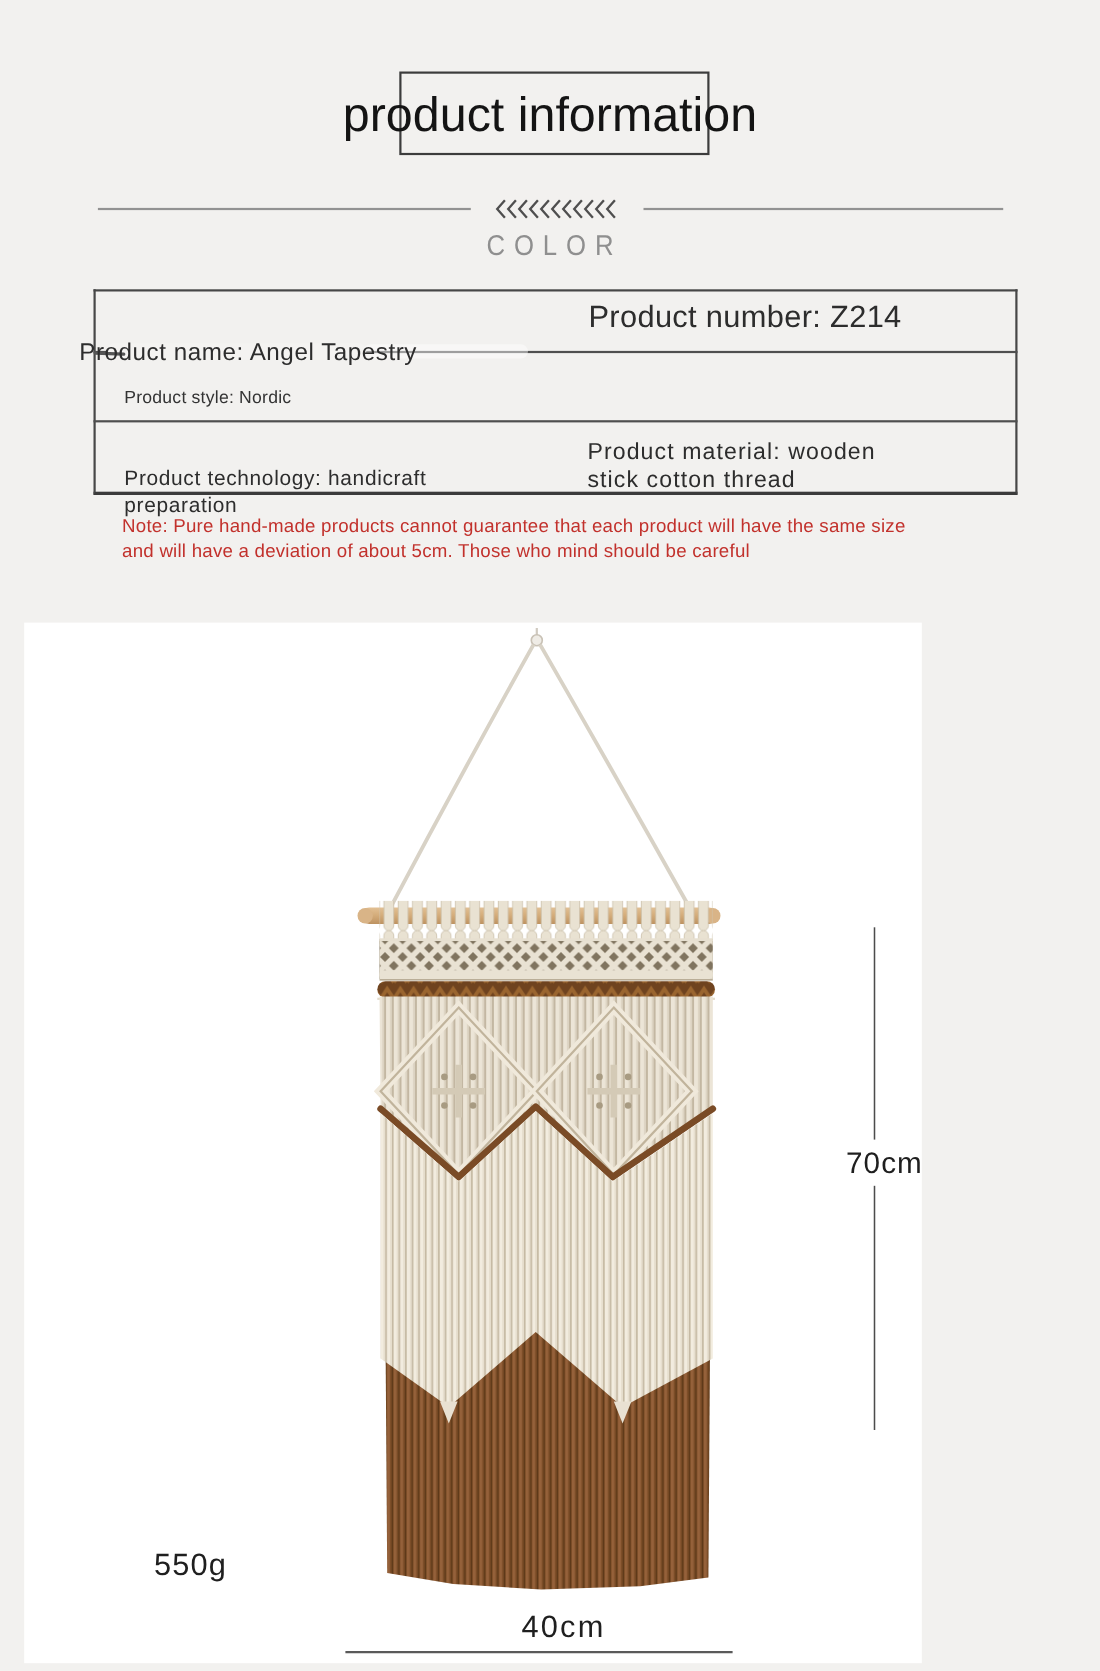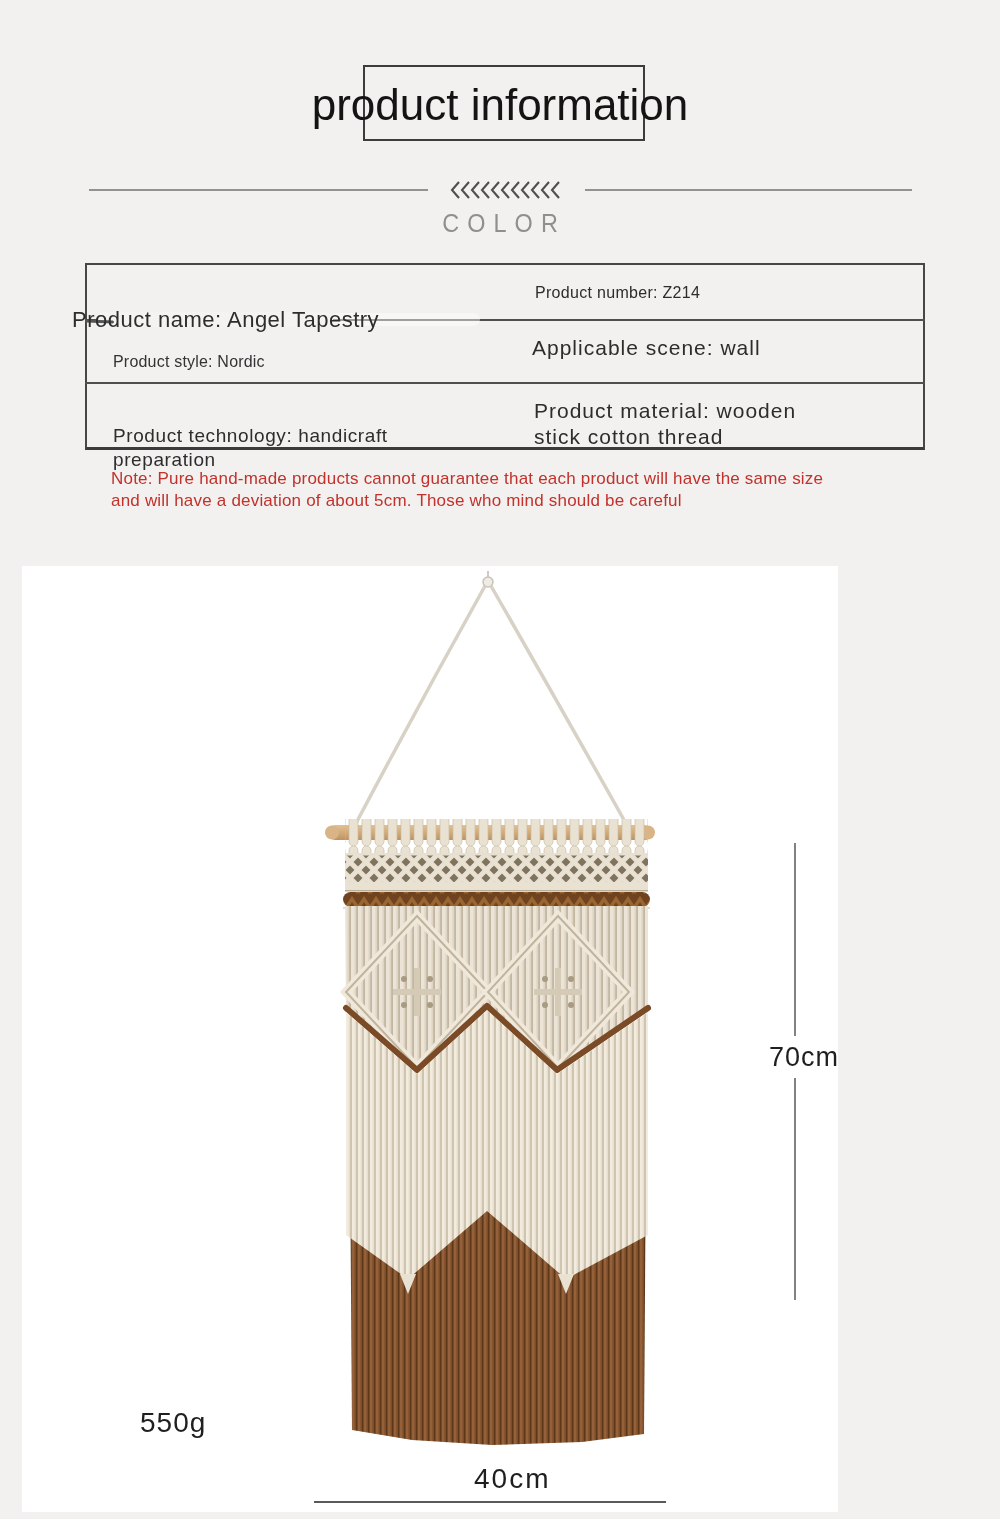--- a/index.html
+++ b/index.html
@@ -37,21 +37,21 @@
   .hline.one { top:319px; }
   .hline.two { top:382px; }
   .smudge-erase { position:absolute; left:97px; top:312px; width:236px; height:15px;
     background:#f4f3f1; border-radius:8px; }
   .smudge-soft { position:absolute; left:330px; top:313px; width:150px; height:13px;
     background:rgba(255,255,255,.45); border-radius:7px; }
   .smudge-dash { position:absolute; left:85px; top:320px; width:29px; height:3px;
     background:#555; border-radius:2px; transform:rotate(2deg); }
   .cell { position:absolute; color:#2d2d2d; }
   .c-r1l { left:72px;  top:287px; font-size:22px; letter-spacing:.5px;margin-top:20px; }
-  .c-r1r { left:535px; top:284px; font-size:16px; letter-spacing:.3px;text-align:right; }
+  .c-r1r { left:535px; top:272px; font-size:28px; letter-spacing:.3px;text-align:right; }
   .c-r2l { left:113px; top:353px; font-size:16px; letter-spacing:.2px; color:#333; }
   .c-r2r { left:532px; top:335px; font-size:21px; letter-spacing:1px; line-height:25px; }
   .c-r3l { left:113px; top:424px; font-size:19px; letter-spacing:.6px; line-height:24px; }
   .c-r3r { left:534px; top:398px; font-size:21px; letter-spacing:1px; line-height:26px; }
   
   .note { position:absolute; left:111px; top:468px; width:830px;
     font-size:17px; font-weight:400; letter-spacing:.2px; line-height:22px; }
   
   .product-panel { position:absolute; left:22px; top:566px; width:816px; height:946px;
     background:#ffffff; }
@@ -95,21 +95,20 @@
   <div class="cell c-r1l">
     <div>Product name: Angel Tapestry</div>
   </div>
   <div class="cell c-r1r">
     <div>Product number: Z214</div>
   </div>
   <div class="cell c-r2l">
     <div>Product style: Nordic</div>
   </div>
   <div class="cell c-r2r">
-    <div>Applicable scene: wall</div>
   </div>
   <div class="cell c-r3l">
     <div>Product technology: handicraft</div>
     <div>preparation</div>
   </div>
   <div class="cell c-r3r">
     <div>Product material: wooden</div>
     <div>stick cotton thread</div>
   </div>
 

